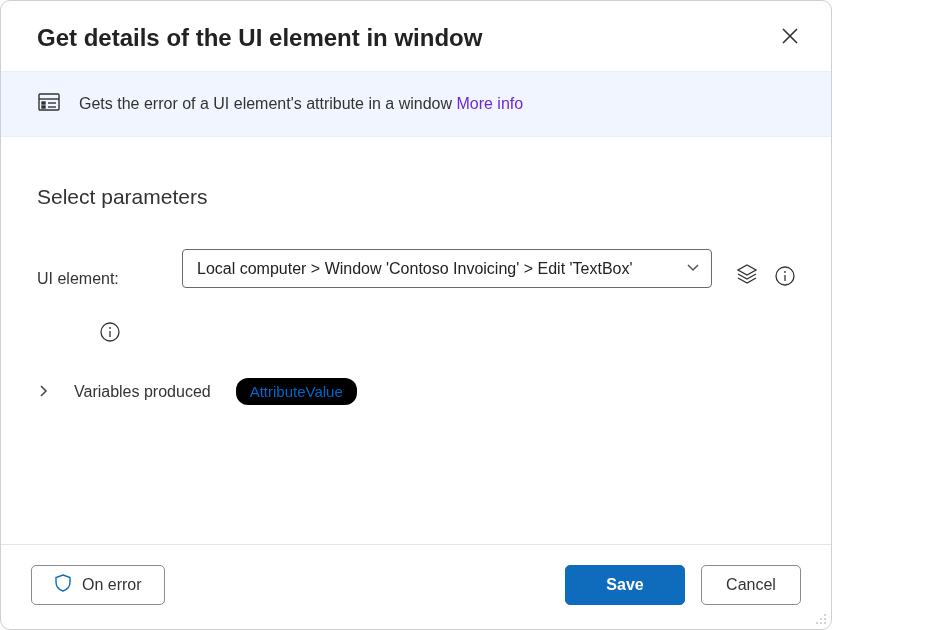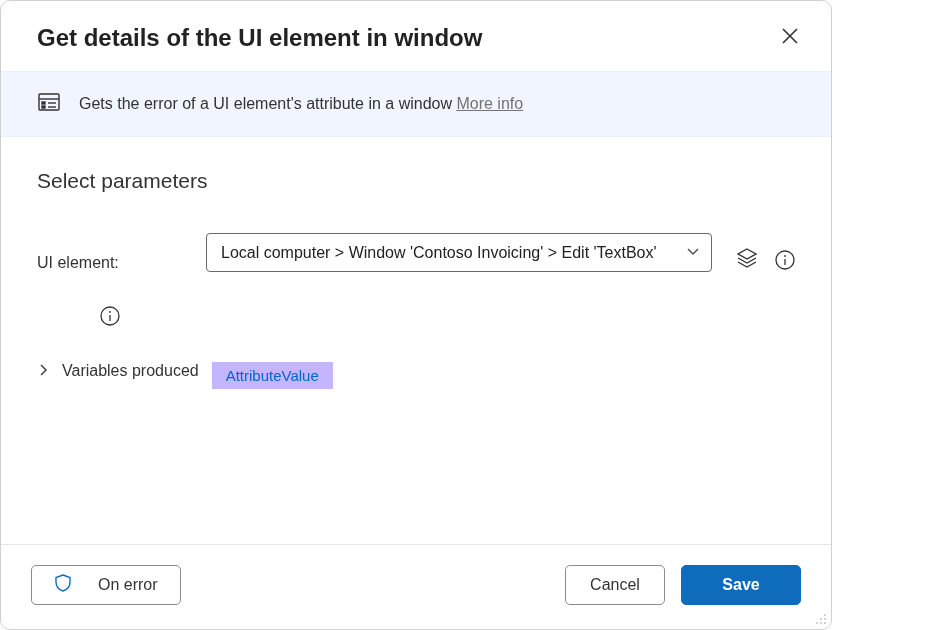--- a/index.html
+++ b/index.html
@@ -42,28 +42,28 @@
       padding: 18px 36px;
       display: flex;
       align-items: center;
       gap: 18px;
       font-size: 16px;
       color: #333;
       border-top: 1px solid #e9eef9;
       border-bottom: 1px solid #e9eef9;
     }
     .info-bar a {
-      color: #737373;
-      text-decoration: underline;
+      color: #6d28d9;
       cursor: pointer;
     }
     .section-title {
       font-size: 21px;
       color: #333;
       padding: 32px 28px 10px 36px;
+      margin-top: 16px;
     }
     .params {
       padding: 10px 36px 0 36px;
     }
     .row {
       display: flex;
       align-items: flex-end;
       margin-top: 20px;
     }
     .row-label {
@@ -79,66 +79,66 @@
       justify-content: space-between;
       border: 1px solid #6a6a6a;
       border-radius: 4px;
       height: 39px;
       padding: 0 10px 0 14px;
       font-size: 16px;
       color: #222;
       background: #fff;
       cursor: pointer;
       max-width: 640px;
-      margin-left: 24px;
     }
     .chevron {
       color: #555;
     }
     .row-icons {
       display: flex;
       align-items: center;
       gap: 18px;
       margin-left: 18px;
       width: 65px;
       justify-content: flex-end;
     }
     .icon-btn {
       cursor: pointer;
       color: #333;
     }
     .info-circle { display:flex; align-items:center; justify-content:center; }
     .vars-row {
       display: flex;
-      gap: 13px;
+      align-items: center;
+      gap: 25px;
       padding: 36px 36px 0 36px;
     }
     .vars-chevron { color: #444; }
     .vars-label { font-size: 16px; color: #333; }
     .badge {
-      background: #c4b5fd;
+      background: #000000;
       color: #0066cc;
       padding: 5px 14px;
-      border-radius: 0;
+      border-radius: 12px;
       font-size: 15px;
     }
     .footer {
       margin-top: auto;
       border-top: 1px solid #e5e5e5;
       padding: 20px 30px 24px 30px;
       display: flex;
       align-items: center;
       justify-content: space-between;
     }
     .footer-right { display: flex; gap: 16px; }
     .btn {
       display: inline-flex;
       align-items: center;
       justify-content: center;
-      gap: 26px;
+      gap: 10px;
       height: 40px;
       padding: 0 22px;
       font-size: 16px;
       border-radius: 5px;
       border: 1px solid #8c8c8c;
       background: #fff;
       color: #333;
       cursor: pointer;
       min-width: 100px;
     }
@@ -247,22 +247,22 @@
   <div class="footer">
     <button class="btn">
       <span style="color:#0f6cbd;">
         <svg width="18" height="18" viewBox="0 0 18 18" fill="none" stroke="currentColor" stroke-width="1.4">
           <path d="M9 1 L16 3.5 V8 C16 13 12.5 16 9 17 C5.5 16 2 13 2 8 V3.5 Z"></path>
         </svg>
       </span>
       <span>On error</span>
     </button>
     <div class="footer-right">
+      <button class="btn btn-primary">Save</button>
       <button class="btn">Cancel</button>
-      <button class="btn btn-primary">Save</button>
     </div>
   </div>
 
   <div class="grip">
     <svg width="14" height="14" viewBox="0 0 14 14">
       <circle cx="12" cy="4" r="1" fill="#888"></circle>
       <circle cx="8" cy="8" r="1" fill="#888"></circle>
         <circle cx="12" cy="8" r="1" fill="#888"></circle>
       <circle cx="4" cy="12" r="1" fill="#888"></circle>
         <circle cx="8" cy="12" r="1" fill="#888"></circle>

